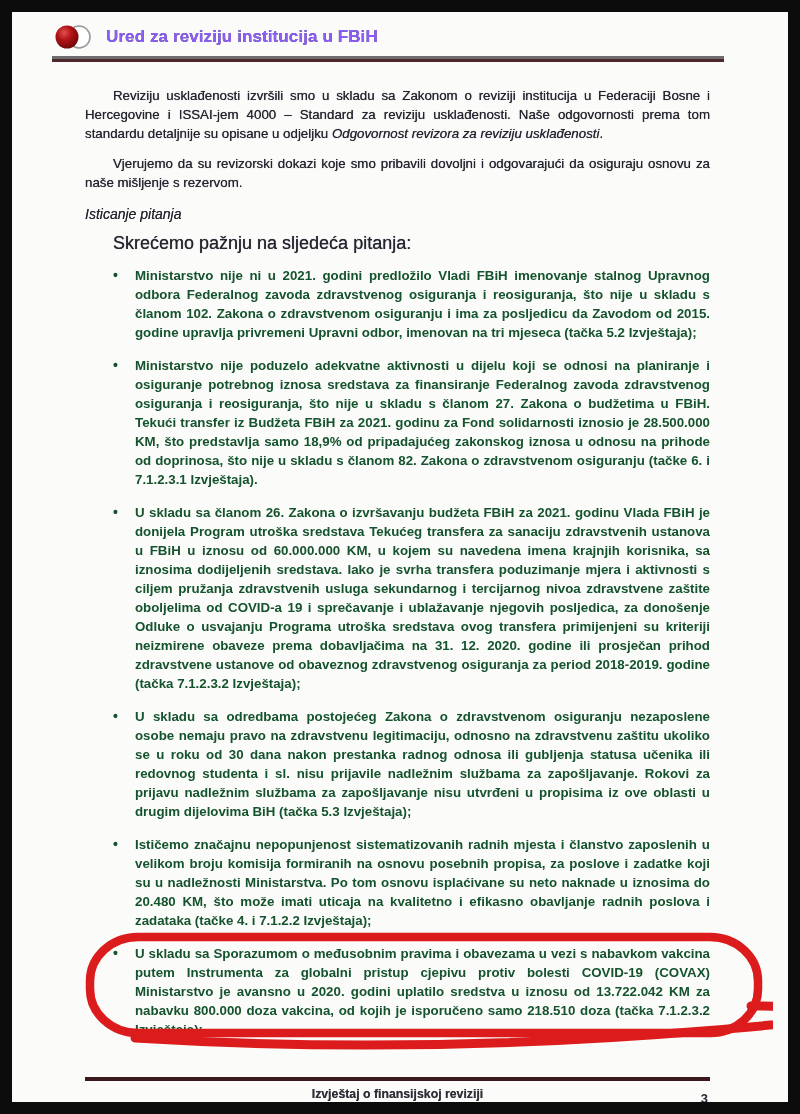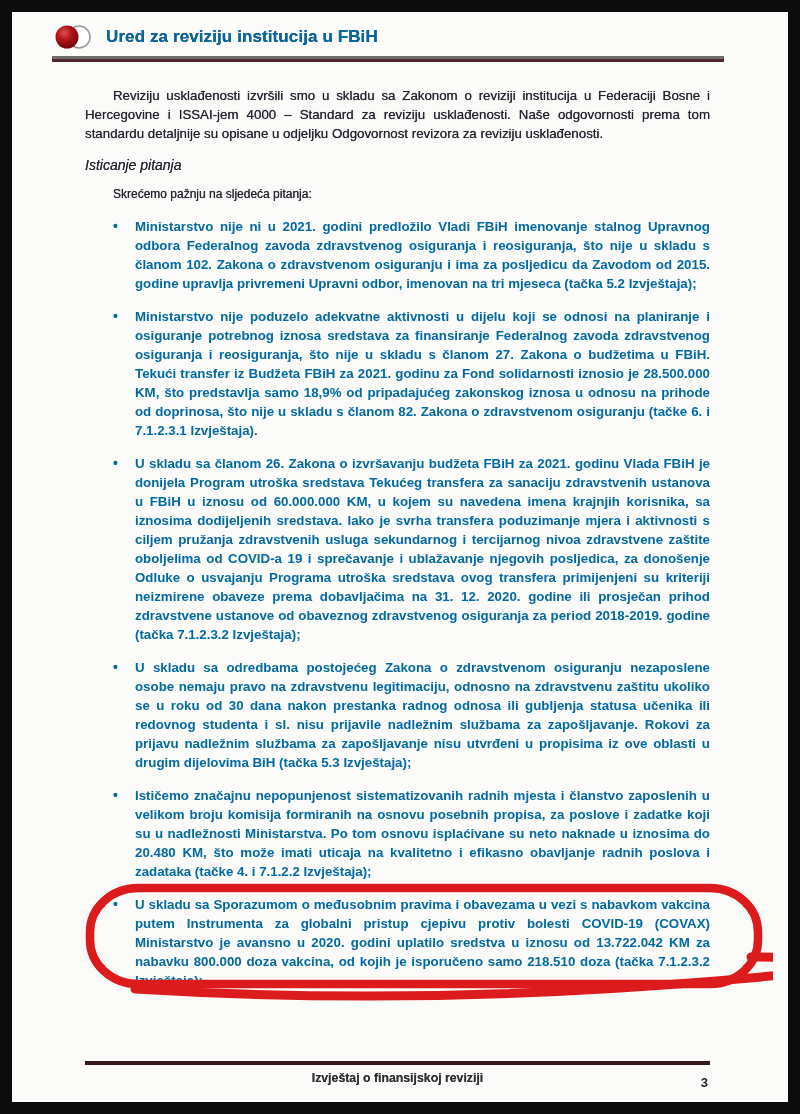--- a/index.html
+++ b/index.html
@@ -23,76 +23,76 @@
   .content {
     padding:10px 78px 0 73px;
   }
   
   .report-header {
     display:flex; align-items:center;
     padding:10px 0 2px 40px;
   }
   .logo { width:44px; height:30px; margin-right:10px; flex:0 0 auto; }
   .header-title {
-    font-size:17px; font-weight:700; color:#0369a1;
+    font-size:17px; font-weight:700; color:#8b5cf6;
     letter-spacing:0.1px;
     text-shadow:0 0 0.6px #3a3e49;
   }
   .header-rule {
     height:4px;
     border-top:3px solid #6f6d6d;
     border-bottom:3px solid #4c272b;
     margin:2px 0 14px 40px;
     width:672px;
   }
   
   .para {
     font-size:13.3px; line-height:19px;
     text-align:justify;
     text-indent:28px;
     margin-bottom:11px;
     text-shadow:0 0 0.7px rgba(32,34,48,0.85);
   }
-  .para .it { }
+  .para .it { font-style:italic; }
   .section-heading {
     font-size:14px; font-weight:400; font-style:italic;
     margin:14px 0 12px 0;
     text-shadow:0 0 0.5px rgba(32,34,48,0.8);
   }
   .list-intro {
-    font-size:12px; line-height:19px;
+    font-size:18px; line-height:19px;
     text-indent:28px;
     margin-bottom:13px;
     text-shadow:0 0 0.7px rgba(32,34,48,0.85);
   }
   ul.issues { list-style:none; }
   ul.issues li {
     position:relative;
     font-size:13.3px; line-height:19px; font-weight:700;
     text-align:justify;
     padding-left:50px;
     margin-bottom:14px;
-    color:#0369a1;
+    color:#14532d;
   }
   ul.issues li::before {
     content:"•";
     position:absolute; left:28px; top:0;
     font-size:14px;
   }
   
   .highlight-oval {
     position:absolute;
     left:-2px; top:-16px;
     width:690px; height:130px;
     pointer-events:none;
   }
   
   .page-footer {
     position:absolute;
-    left:73px; right:78px; bottom:16px;
+    left:73px; right:78px; bottom:0;
   }
   .footer-rule {
     height:4px; background:#3a191c;
     margin-bottom:5px;
   }
   .footer-text {
     text-align:center;
     font-size:12.3px; line-height:16px; font-weight:700;
     color:#2e2f36;
     text-shadow:0 0 0.5px rgba(46,47,54,0.8);
@@ -122,20 +122,21 @@
       </svg>
       <div class="header-title">Ured za reviziju institucija u FBiH</div>
     </div>
     <div class="header-rule"></div>
 
     <div class="content">
 
       <p class="para"><span>Reviziju usklađenosti izvršili smo u skladu sa Zakonom o reviziji institucija u Federaciji Bosne i Hercegovine i ISSAI-jem 4000 – Standard za reviziju usklađenosti. Naše odgovornosti prema tom standardu detaljnije su opisane u odjeljku </span><span class="it">Odgovornost revizora za reviziju usklađenosti</span><span>.</span></p>
 
 
+      <p class="para"><span>Vjerujemo da su revizorski dokazi koje smo pribavili dovoljni i odgovarajući da osiguraju osnovu za naše mišljenje s rezervom.</span></p>
 
       <div class="section-heading">Isticanje pitanja</div>
 
       <div class="list-intro">Skrećemo pažnju na sljedeća pitanja:</div>
 
       <ul class="issues">
         <li>Ministarstvo nije ni u 2021. godini predložilo Vladi FBiH imenovanje stalnog Upravnog odbora Federalnog zavoda zdravstvenog osiguranja i reosiguranja, što nije u skladu s članom 102. Zakona o zdravstvenom osiguranju i ima za posljedicu da Zavodom od 2015. godine upravlja privremeni Upravni odbor, imenovan na tri mjeseca (tačka 5.2 Izvještaja);</li>
         <li>Ministarstvo nije poduzelo adekvatne aktivnosti u dijelu koji se odnosi na planiranje i osiguranje potrebnog iznosa sredstava za finansiranje Federalnog zavoda zdravstvenog osiguranja i reosiguranja, što nije u skladu s članom 27. Zakona o budžetima u FBiH. Tekući transfer iz Budžeta FBiH za 2021. godinu za Fond solidarnosti iznosio je 28.500.000 KM, što predstavlja samo 18,9% od pripadajućeg zakonskog iznosa u odnosu na prihode od doprinosa, što nije u skladu s članom 82. Zakona o zdravstvenom osiguranju (tačke 6. i 7.1.2.3.1 Izvještaja).</li>
         <li>U skladu sa članom 26. Zakona o izvršavanju budžeta FBiH za 2021. godinu Vlada FBiH je donijela Program utroška sredstava Tekućeg transfera za sanaciju zdravstvenih ustanova u FBiH u iznosu od 60.000.000 KM, u kojem su navedena imena krajnjih korisnika, sa iznosima dodijeljenih sredstava. Iako je svrha transfera poduzimanje mjera i aktivnosti s ciljem pružanja zdravstvenih usluga sekundarnog i tercijarnog nivoa zdravstvene zaštite oboljelima od COVID-a 19 i sprečavanje i ublažavanje njegovih posljedica, za donošenje Odluke o usvajanju Programa utroška sredstava ovog transfera primijenjeni su kriteriji neizmirene obaveze prema dobavljačima na 31. 12. 2020. godine ili prosječan prihod zdravstvene ustanove od obaveznog zdravstvenog osiguranja za period 2018-2019. godine (tačka 7.1.2.3.2 Izvještaja);</li>
         <li>U skladu sa odredbama postojećeg Zakona o zdravstvenom osiguranju nezaposlene osobe nemaju pravo na zdravstvenu legitimaciju, odnosno na zdravstvenu zaštitu ukoliko se u roku od 30 dana nakon prestanka radnog odnosa ili gubljenja statusa učenika ili redovnog studenta i sl. nisu prijavile nadležnim službama za zapošljavanje. Rokovi za prijavu nadležnim službama za zapošljavanje nisu utvrđeni u propisima iz ove oblasti u drugim dijelovima BiH (tačka 5.3 Izvještaja);</li>

